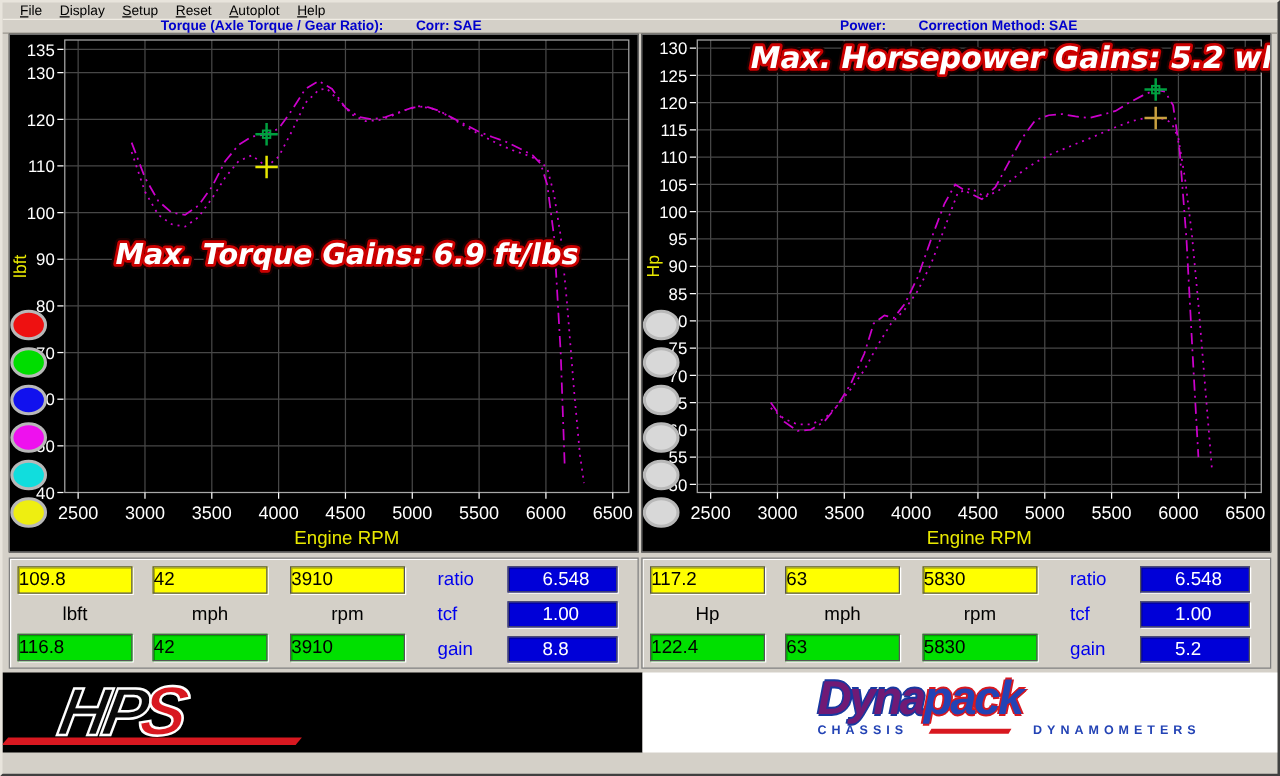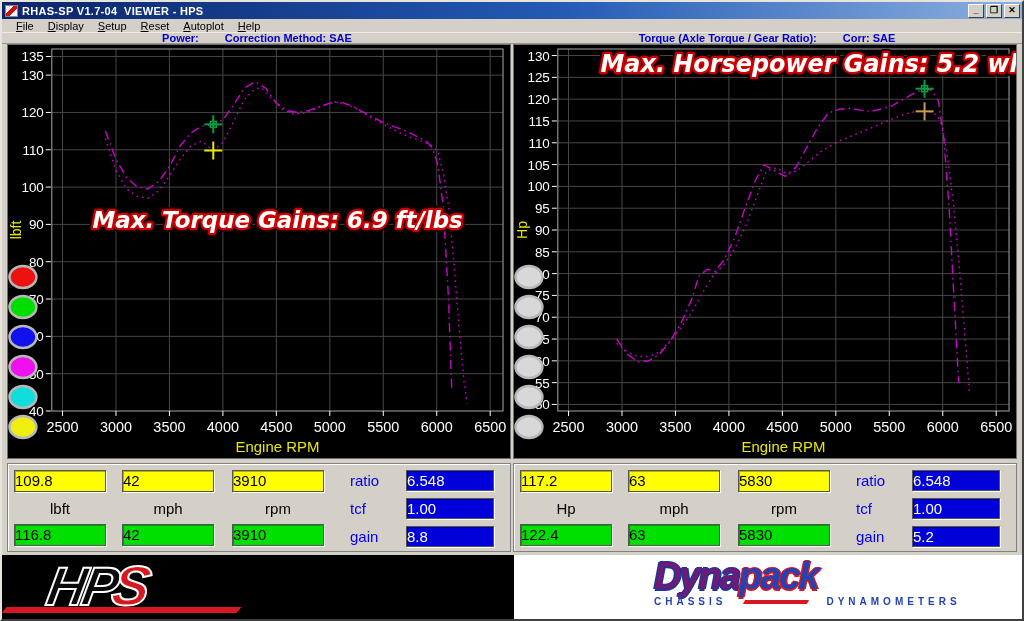--- a/index.html
+++ b/index.html
@@ -49,21 +49,21 @@
     border:1px solid #808080;box-shadow:inset 1px 1px 0 #fff;
     font-size:15px;
   }
   .vbox{
     position:absolute;width:92px;height:22px;line-height:20px;
     padding-right:5px;color:#000;
     border:1px solid #555;box-shadow:inset 1px 1px 0 rgba(0,0,0,.30),1px 1px 0 #fff;
   }
   .ybox{background:#ffff00;}
   .gbox{background:#00e000;}
-  .bbox{background:#0000d8;color:#fff;width:88px;height:21px;}
+  .bbox{background:#0000d8;color:#fff;width:88px;height:21px;padding-left:27px;}
   .c1{left:6px}.c2{left:114px}.c3{left:224px}
   .r1{top:6px}.r2{top:60px}
   .unitlbl{position:absolute;top:36px;width:92px;text-align:center;color:#000;}
   .sidelbl{position:absolute;left:342px;color:#0000ee;}
   .s1{top:8px}.s2{top:36px}.s3{top:64px}
   .b1{top:6px}.b2{top:34px}.b3{top:62px}
   .bcol{left:398px}
   
   .footer{height:64px;display:flex;}
   .footer-left{position:relative;width:512px;background:#000;overflow:hidden;}
@@ -80,47 +80,38 @@
   .dyna-b{color:#2343b5;text-shadow:-1.5px 0 #d81820,1.5px 0 #d81820,0 -1.5px #d81820,0 1.5px #d81820;}
   .dyna-sub{display:flex;align-items:center;gap:18px;margin-top:1px;color:#2343b5;
     font-size:10px;font-weight:bold;letter-spacing:4px;font-style:normal;}
   .dyna-redbar{width:64px;height:4px;background:#d81820;transform:skewX(-30deg);}
 </style>
 </head>
 <body>
 
 <div class="window">
 
-  <div class="titlebar">
-    <span class="app-icon"></span>
-    <span class="title-text">RHAS-SP V1.7-04  VIEWER - HPS</span>
-    <div class="win-buttons">
-      <button class="winbtn">_</button>
-      <button class="winbtn">❐</button>
-      <button class="winbtn">✕</button>
-    </div>
-  </div>
 
   <div class="menubar">
     <span class="menu-item"><u>F</u>ile</span>
     <span class="menu-item"><u>D</u>isplay</span>
     <span class="menu-item"><u>S</u>etup</span>
     <span class="menu-item"><u>R</u>eset</span>
     <span class="menu-item"><u>A</u>utoplot</span>
     <span class="menu-item"><u>H</u>elp</span>
   </div>
 
   <div class="captionbar">
     <div class="caption-half">
+      <span>Torque (Axle Torque / Gear Ratio):</span>
+      <span>Corr: SAE</span>
+    </div>
+    <div class="caption-half">
       <span>Power:</span>
       <span>Correction Method: SAE</span>
-    </div>
-    <div class="caption-half">
-      <span>Torque (Axle Torque / Gear Ratio):</span>
-      <span>Corr: SAE</span>
     </div>
   </div>
 
   <div class="charts">
     <div class="chart-panel">
         <svg viewBox="0 0 504 413" preserveAspectRatio="none" width="100%" height="100%">
           <line x1="54.7345971563981" x2="54.7345971563981" y1="4" y2="366" stroke="#474747" stroke-width="1"></line>
           <line x1="108.40758293838863" x2="108.40758293838863" y1="4" y2="366" stroke="#474747" stroke-width="1"></line>
           <line x1="162.08056872037918" x2="162.08056872037918" y1="4" y2="366" stroke="#474747" stroke-width="1"></line>
           <line x1="215.75355450236967" x2="215.75355450236967" y1="4" y2="366" stroke="#474747" stroke-width="1"></line>

